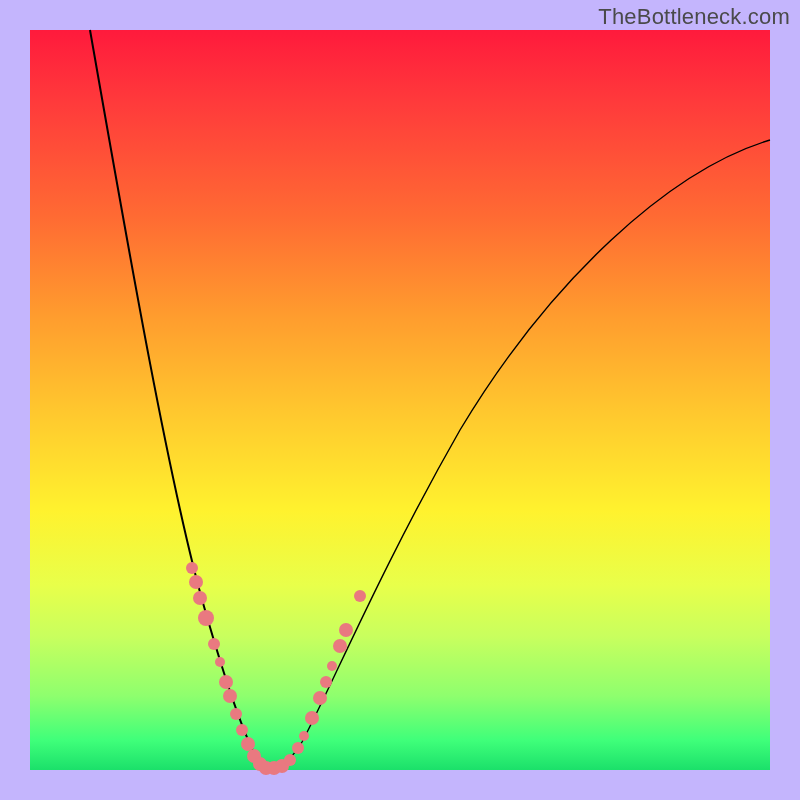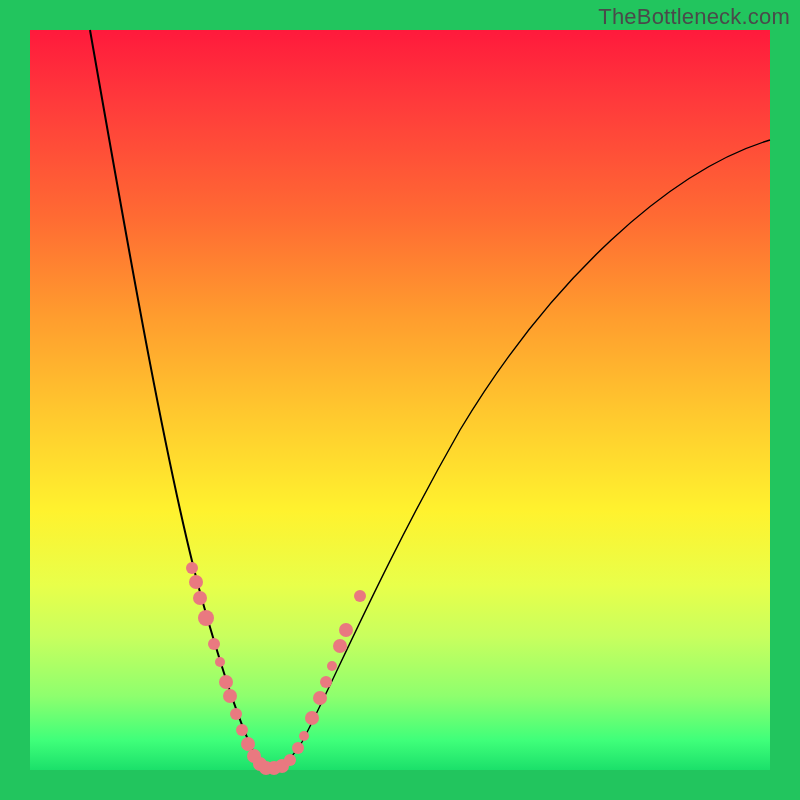--- a/index.html
+++ b/index.html
@@ -10,21 +10,21 @@
     background: #000;
     overflow: hidden;
     font-family: Arial, Helvetica, sans-serif;
   }
   .frame {
     position: absolute;
     left: 0;
     top: 0;
     width: 800px;
     height: 800px;
-    background: #22c55e;
+    background: #c4b5fd;
   }
   .plot {
     position: absolute;
     left: 30px;
     top: 30px;
     width: 740px;
     height: 740px;
     
     background: linear-gradient(to bottom,
       #ff1a3c 0%,

